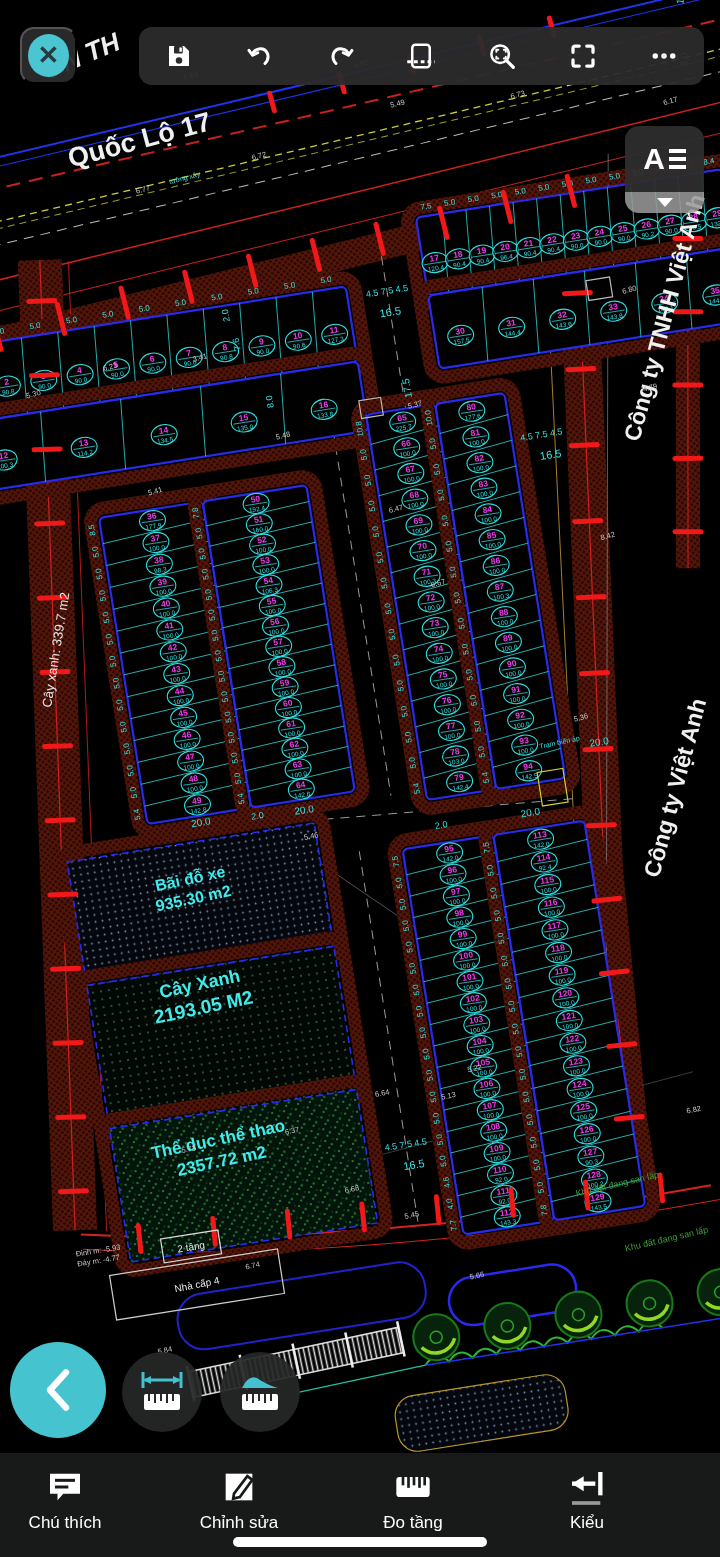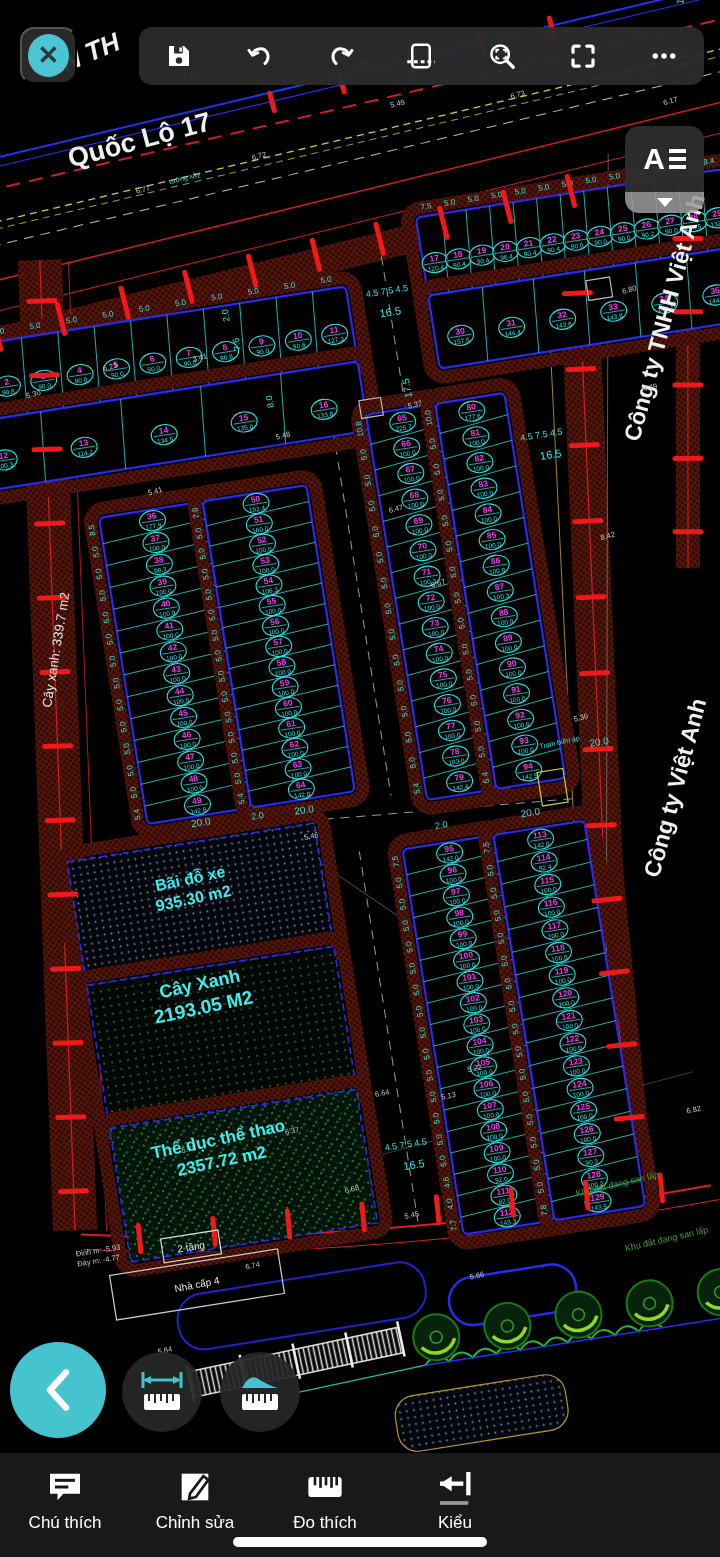--- a/index.html
+++ b/index.html
@@ -21,21 +21,21 @@
   .style-btn .grip{height:21px;background:#9a9a9adc;display:flex;align-items:center;justify-content:center;}
   .style-btn .grip .tri{width:0;height:0;border-left:8px solid transparent;border-right:8px solid transparent;border-top:9px solid #fff;}
   .aglyph{display:flex;align-items:center;gap:4px;font-weight:bold;font-size:30px;}
   .aglyph .bars{display:flex;flex-direction:column;gap:4px;}
   .aglyph .bars i{display:block;width:17px;height:4px;background:#fff;}
   .fab{position:absolute;border-radius:50%;display:flex;align-items:center;justify-content:center;z-index:25;border:none;padding:0;}
   .fab-back{left:10px;top:1342px;width:96px;height:96px;background:#45c4cf;}
   .fab-sm{width:80px;height:80px;background:#262727ee;}
   .fab-d1{left:122px;top:1352px;} .fab-d2{left:220px;top:1352px;}
   .nav{position:absolute;left:0;top:1453px;width:720px;height:104px;background:#181a1a;z-index:40;
-    display:flex;align-items:flex-start;}
+    display:flex;align-items:flex-start;gap:44px;}
   .nav-item{width:130px;flex:0 0 auto;display:flex;flex-direction:column;align-items:center;gap:6px;
     padding-top:14px;background:none;border:none;}
   .nav-item svg{width:40px;height:40px;}
   .nav-item .lbl{color:#fff;font-size:17px;white-space:nowrap;}
   .home-pill{position:absolute;left:233px;top:1537px;width:254px;height:10px;border-radius:6px;background:#fff;z-index:50;}
 </style>
 </head>
 <body>
 
 <div id="app">
@@ -1505,21 +1505,21 @@
       <svg viewBox="0 0 24 24">
         <rect x="2" y="6" width="20" height="12" rx="2" fill="#fff"></rect>
         <g stroke="#181a1a" stroke-width="1.6">
           <line x1="6" y1="6" x2="6" y2="11"></line>
             <line x1="9.3" y1="6" x2="9.3" y2="12.5"></line>
           <line x1="12.6" y1="6" x2="12.6" y2="11"></line>
             <line x1="15.9" y1="6" x2="15.9" y2="12.5"></line>
           <line x1="19" y1="6" x2="19" y2="11"></line>
         </g>
       </svg>
-      <span class="lbl">Đo thích</span>
+      <span class="lbl">Đo tầng</span>
     </button>
     <button class="nav-item">
       <svg viewBox="0 0 24 24">
         <line x1="20" y1="3" x2="20" y2="17" stroke="#fff" stroke-width="2.6"></line>
         <line x1="3" y1="10" x2="17" y2="10" stroke="#fff" stroke-width="2.6"></line>
         <polygon points="3,10 10,5.5 10,14.5" fill="#fff"></polygon>
         <rect x="3" y="20.5" width="17" height="2.2" fill="#9a9a9a"></rect>
       </svg>
       <span class="lbl">Kiểu</span>
     </button>

